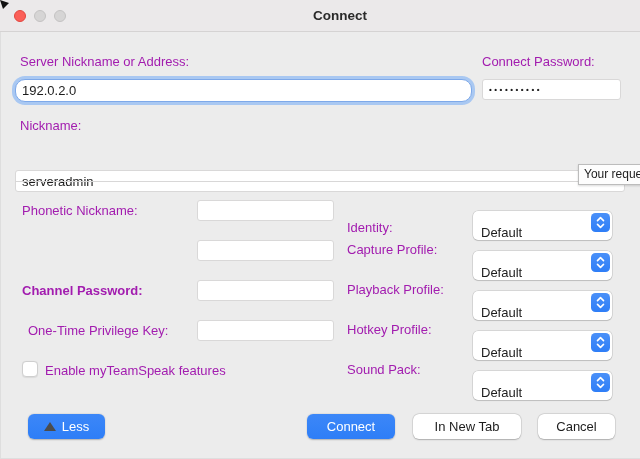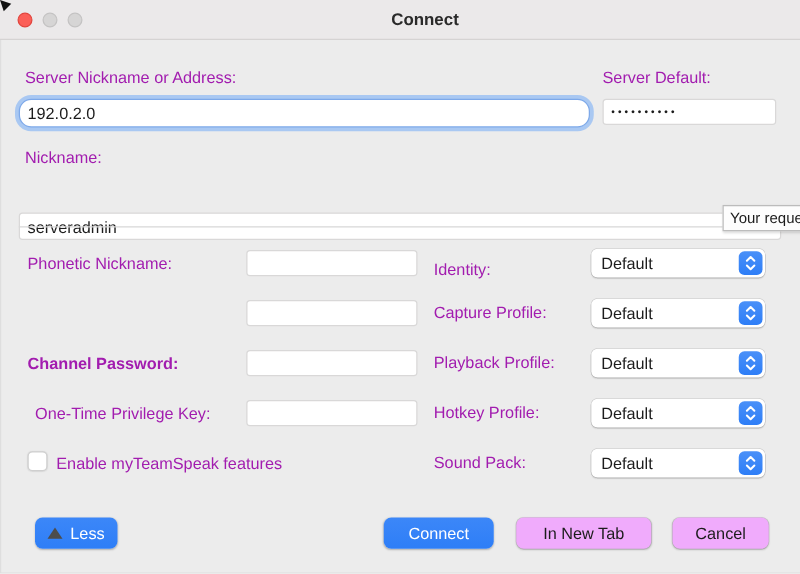--- a/index.html
+++ b/index.html
@@ -46,25 +46,25 @@
   .tooltip {
     position:absolute; box-sizing:border-box; height:21px; width:70px;
     background:#fdfdfd; border:1px solid #bcbcbc;
     font-size:12px; line-height:19px; padding-left:5px;
     color:#1c1c1c; white-space:nowrap; overflow:hidden;
     box-shadow:0 1px 2px rgba(0,0,0,0.15);
   }
 
   
   .popup {
-    position:absolute; box-sizing:border-box; width:139px; height:23px;
+    position:absolute; box-sizing:border-box; width:139px; height:29px;
     background:#fff; border-radius:5px;
     box-shadow:0 0 0 0.5px rgba(0,0,0,0.18), 0 1px 1px rgba(0,0,0,0.12);
     font-size:13px; color:#1c1c1c;
-    display:flex; align-items:center; padding-left:8px; cursor:default;
+    display:flex; align-items:flex-end; padding-left:8px; cursor:default;margin-top:12px;
   }
   .popup .stepper {
     position:absolute; right:2px; top:2px; width:19px; height:19px;
     border-radius:4.5px; background:linear-gradient(#4a90f8,#2e7ef7);
     display:flex; align-items:center; justify-content:center;
   }
 
   
   .checkbox {
     position:absolute; width:16px; height:16px; box-sizing:border-box;
@@ -74,21 +74,21 @@
 
   
   .btn {
     position:absolute; height:25px; box-sizing:border-box;
     border:none; border-radius:6px; font-family:"Liberation Sans", sans-serif;
     font-size:13px; display:flex; align-items:center; justify-content:center;
     gap:6px; cursor:default; padding:0;
   }
   .btn.primary { background:linear-gradient(#3c87f8,#2e7ef7); color:#fff;
     box-shadow:0 0.5px 1.5px rgba(0,0,0,0.25); }
-  .btn.plain { background:#f0abfc; color:#1c1c1c;
+  .btn.plain { background:#ffffff; color:#1c1c1c;
     box-shadow:0 0 0 0.5px rgba(0,0,0,0.12), 0 0.5px 1.5px rgba(0,0,0,0.22); }
   .tri-up {
     width:0; height:0; display:inline-block;
     border-left:6px solid transparent; border-right:6px solid transparent;
     border-bottom:9px solid #4c4c4c;
   }
 </style>
 </head>
 <body>
 
@@ -100,21 +100,21 @@
       <span class="light gray"></span>
       <span class="light gray"></span>
     </div>
     <span class="title">Connect</span>
   </div>
   <svg class="cursor" viewBox="0 0 12 12">
     <polygon points="0,0 9,3 3,9" fill="#111"></polygon>
   </svg>
 
   <span class="lbl" style="left:20px; top:54px;">Server Nickname or Address:</span>
-  <span class="lbl" style="left:482px; top:54px;">Server Default:</span>
+  <span class="lbl" style="left:482px; top:54px;">Connect Password:</span>
 
   <input class="field focused" style="left: 15px; top: 79px; width: 457px; height: 23px;" value="192.0.2.0">
   <input class="field pw" style="left: 482px; top: 79px; width: 139px; height: 21px;" value="••••••••••">
 
   <span class="lbl" style="left:20px; top:118px;">Nickname:</span>
   <input class="field" style="left: 15px; top: 142px; width: 610px; height: 22px; margin-top: 28px;" value="serveradmin">
 
   <div class="divider" style="top:181px;"></div>
 
   <div class="tooltip" style="left:578px; top:164px;">Your reque</div>
@@ -126,21 +126,21 @@
 
   <span class="lbl" style="left:22px; top:283px;font-weight:bold;">Channel Password:</span>
   <input class="field" style="left: 197px; top: 280px; width: 137px; height: 21px;" value="">
 
   <span class="lbl" style="left:28px; top:323px;">One-Time Privilege Key:</span>
   <input class="field" style="left: 197px; top: 320px; width: 137px; height: 21px;" value="">
 
   <div class="checkbox" style="left:22px; top:361px;"></div>
   <span class="lbl" style="left:45px; top:363px;">Enable myTeamSpeak features</span>
 
-  <span class="lbl" style="left:347px; top:208px;">Identity:</span>
+  <span class="lbl" style="left:347px; top:220px;">Identity:</span>
   <div class="popup" style="left:473px; top:199px;">
     <span>Default</span>
     <span class="stepper">
       <svg width="9" height="13" viewBox="0 0 9 13" fill="none">
         <path d="M1.5 4.6 L4.5 1.6 L7.5 4.6" stroke="#fff" stroke-width="1.6" stroke-linecap="round" stroke-linejoin="round"></path>
         <path d="M1.5 8.4 L4.5 11.4 L7.5 8.4" stroke="#fff" stroke-width="1.6" stroke-linecap="round" stroke-linejoin="round"></path>
       </svg>
     </span>
   </div>
 
@@ -181,21 +181,21 @@
   <div class="popup" style="left:473px; top:359px;">
     <span>Default</span>
     <span class="stepper">
       <svg width="9" height="13" viewBox="0 0 9 13" fill="none">
         <path d="M1.5 4.6 L4.5 1.6 L7.5 4.6" stroke="#fff" stroke-width="1.6" stroke-linecap="round" stroke-linejoin="round"></path>
         <path d="M1.5 8.4 L4.5 11.4 L7.5 8.4" stroke="#fff" stroke-width="1.6" stroke-linecap="round" stroke-linejoin="round"></path>
       </svg>
     </span>
   </div>
 
-  <button class="btn primary" style="left:28px; top:414px; width:66px; color:#fff;">
+  <button class="btn primary" style="left:28px; top:414px; width:77px; color:#fff;">
     <span class="tri-up"></span>
     <span>Less</span>
   </button>
 
   <button class="btn primary" style="left:307px; top:414px; width:88px;">
     <span>Connect</span>
   </button>
 
   <button class="btn plain" style="left:413px; top:414px; width:108px;">
     <span>In New Tab</span>

